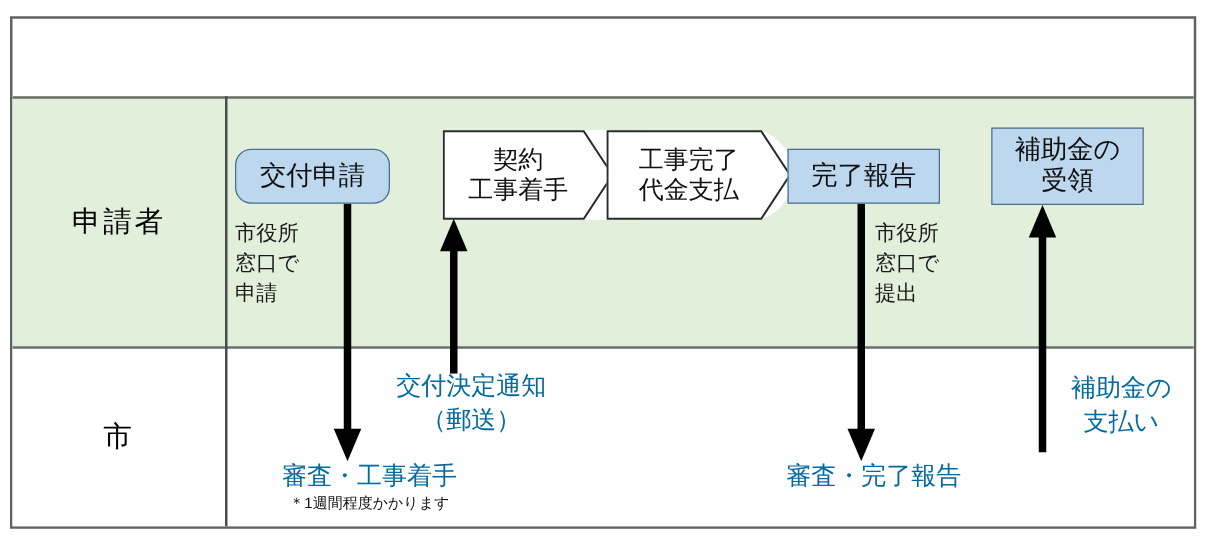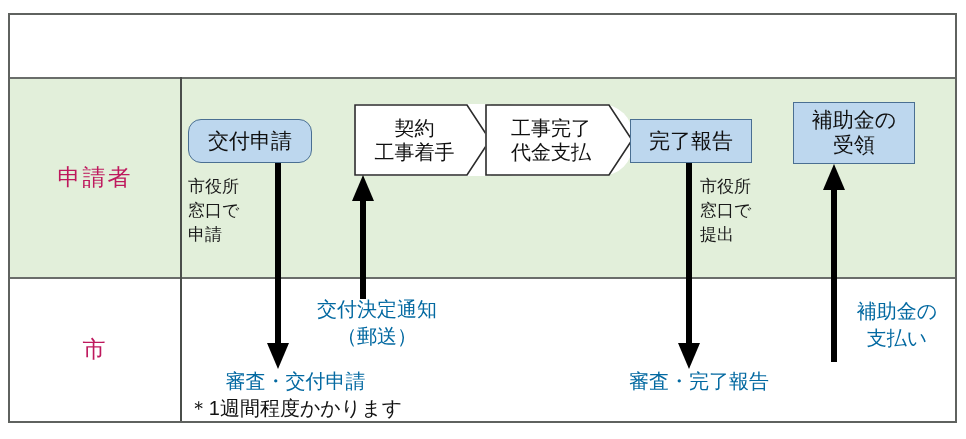--- a/index.html
+++ b/index.html
@@ -81,21 +81,21 @@
   
   .row-label {
     position: absolute;
     left: 0;
     width: 170px;
     display: flex;
     align-items: center;
     justify-content: center;
     font-size: 23px;
     letter-spacing: 2px;
-    color: #be185d;
+    color: #000000;
   }
   .row-label.applicant { top: 62px;  height: 200px; }
   .row-label.city      { top: 262px; height: 144px; }
 
   
   .box-blue {
     position: absolute;
     box-sizing: border-box;
     background: #bdd7ee;
     border: 1.5px solid #4a6f92;
@@ -145,21 +145,21 @@
   .caption {
     position: absolute;
     font-size: 20px;
     line-height: 1.35;
     color: #0369a1;
     text-align: center;
     white-space: pre-line;
   }
   .caption-sub {
     position: absolute;
-    font-size: 20px;
+    font-size: 12px;
     line-height: 1.3;
     color: #121212;
     text-align: center;
     white-space: pre-line;
   }
 
   
   .arrow { position: absolute; }
 </style>
 </head>
@@ -227,21 +227,21 @@
     </svg>
 
     <svg class="arrow" style="left:808px; top:149px;" width="32" height="198">
       <line x1="16" y1="198" x2="16" y2="22" stroke="#000000" stroke-width="6"></line>
       <polygon points="16,0 5,26 27,26" fill="#000000"></polygon>
     </svg>
 
     <div class="caption" style="left:272px; top:281px; width:190px;">交付決定通知
 （郵送）</div>
 
-    <div class="caption" style="left:178px; top:353px; width:215px;">審査・交付申請</div>
+    <div class="caption" style="left:178px; top:353px; width:215px;">審査・工事着手</div>
     <div class="caption-sub" style="left:178px; top:380px; width:215px;">＊1週間程度かかります</div>
 
     <div class="caption" style="left:578px; top:353px; width:222px;">審査・完了報告</div>
 
     <div class="caption" style="left:832px; top:283px; width:110px;">補助金の
 支払い</div>
 
   </div>
 </div>
 

